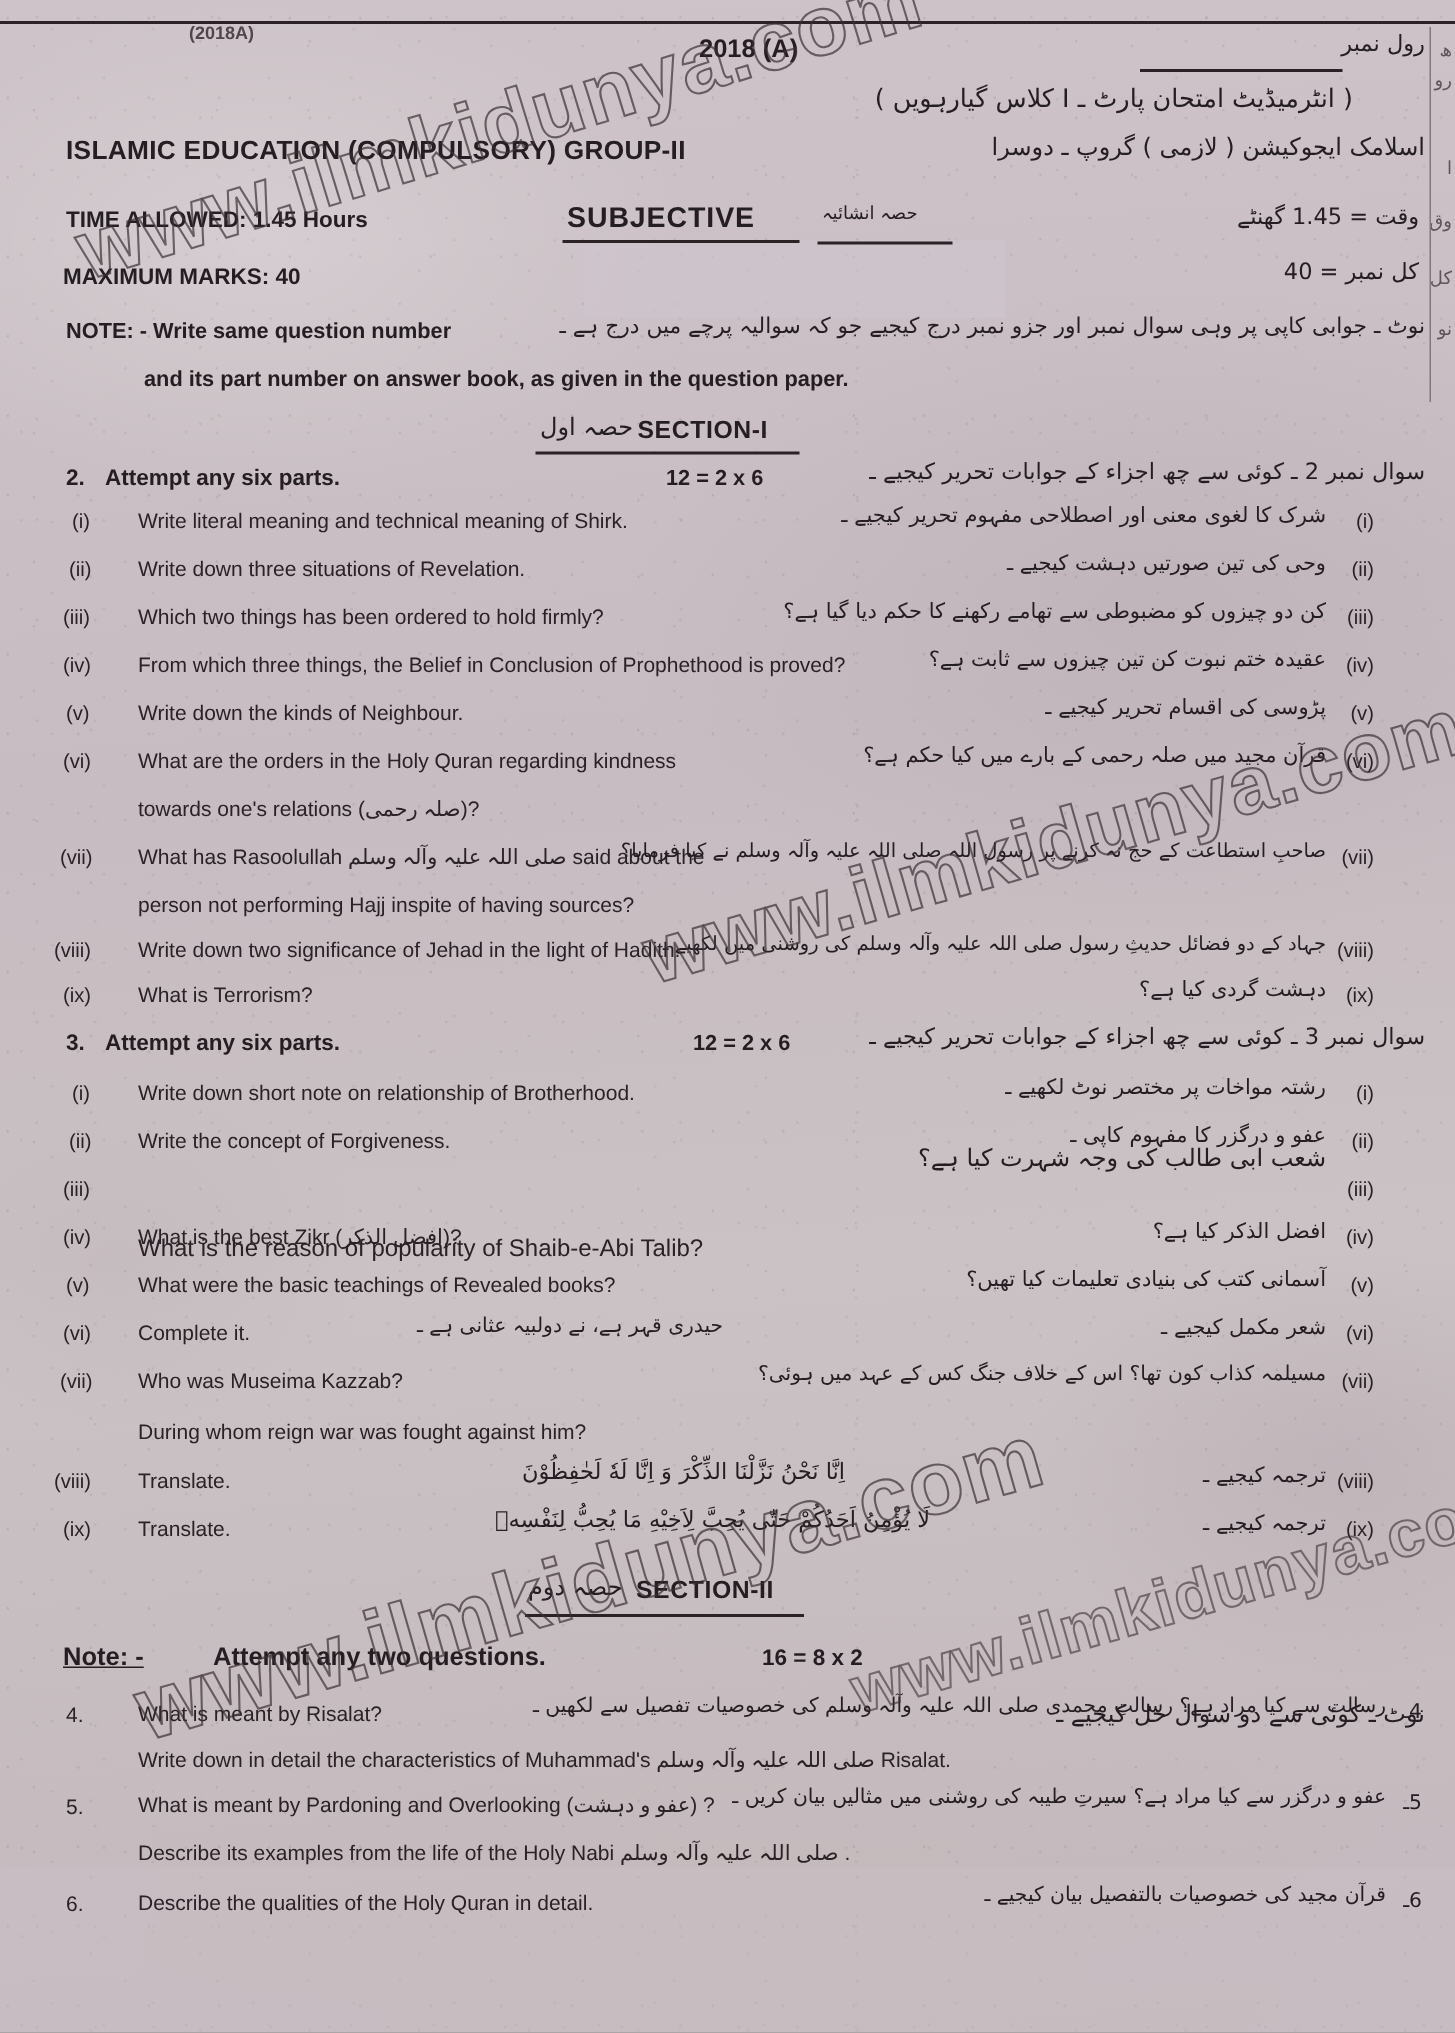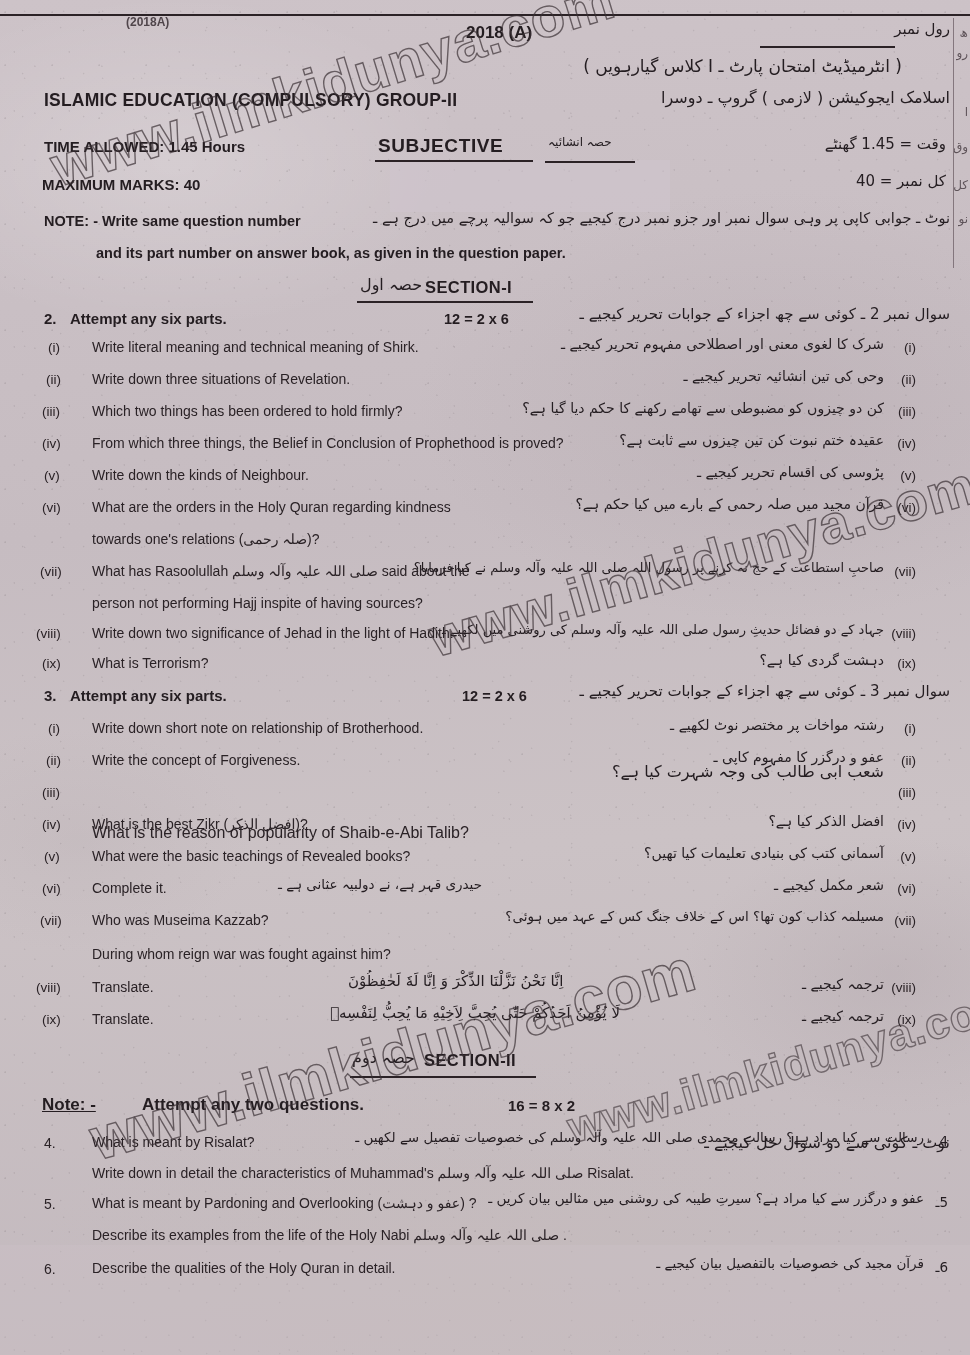--- a/index.html
+++ b/index.html
@@ -148,21 +148,21 @@
     <div class="txt en" style="left:444px; top:312px; font-size:14.5px;">12 = 2 x 6</div>
     <div class="txt ur" style="right:20px; top:307px; font-size:15px;">سوال نمبر 2 ـ  کوئی سے چھ اجزاء کے جوابات تحریر کیجیے ـ</div>
 
     <div class="txt enr" style="left:48px;  top:341px; font-size:13.5px;">(i)</div>
     <div class="txt enr" style="left:92px;  top:340px; font-size:14px;">Write literal meaning and technical meaning of Shirk.</div>
     <div class="txt ur" style="right:86px; top:337px; font-size:14px;">شرک کا لغوی معنی اور اصطلاحی مفہوم تحریر کیجیے ـ</div>
     <div class="txt enr" style="right:54px; top:341px; font-size:13.5px;">(i)</div>
 
     <div class="txt enr" style="left:46px;  top:373px; font-size:13.5px;">(ii)</div>
     <div class="txt enr" style="left:92px;  top:372px; font-size:14px;">Write down three situations of Revelation.</div>
-    <div class="txt ur" style="right:86px; top:369px; font-size:14px;">وحی کی تین انشائیہ تحریر کیجیے ـ</div>
+    <div class="txt ur" style="right:86px; top:369px; font-size:14px;">وحی کی تین صورتیں دہشت کیجیے ـ</div>
     <div class="txt enr" style="right:54px; top:373px; font-size:13.5px;">(ii)</div>
 
     <div class="txt enr" style="left:42px;  top:405px; font-size:13.5px;">(iii)</div>
     <div class="txt enr" style="left:92px;  top:404px; font-size:14px;">Which two things has been ordered to hold firmly?</div>
     <div class="txt ur" style="right:86px; top:401px; font-size:14px;">کن دو چیزوں کو مضبوطی سے تھامے رکھنے کا حکم دیا گیا ہے؟</div>
     <div class="txt enr" style="right:54px; top:405px; font-size:13.5px;">(iii)</div>
 
     <div class="txt enr" style="left:42px;  top:437px; font-size:13.5px;">(iv)</div>
     <div class="txt enr" style="left:92px;  top:436px; font-size:14px;">From which three things, the Belief in Conclusion of Prophethood is proved?</div>
     <div class="txt ur" style="right:86px; top:433px; font-size:14px;">عقیدہ ختم نبوت کن تین چیزوں سے ثابت ہے؟</div>

